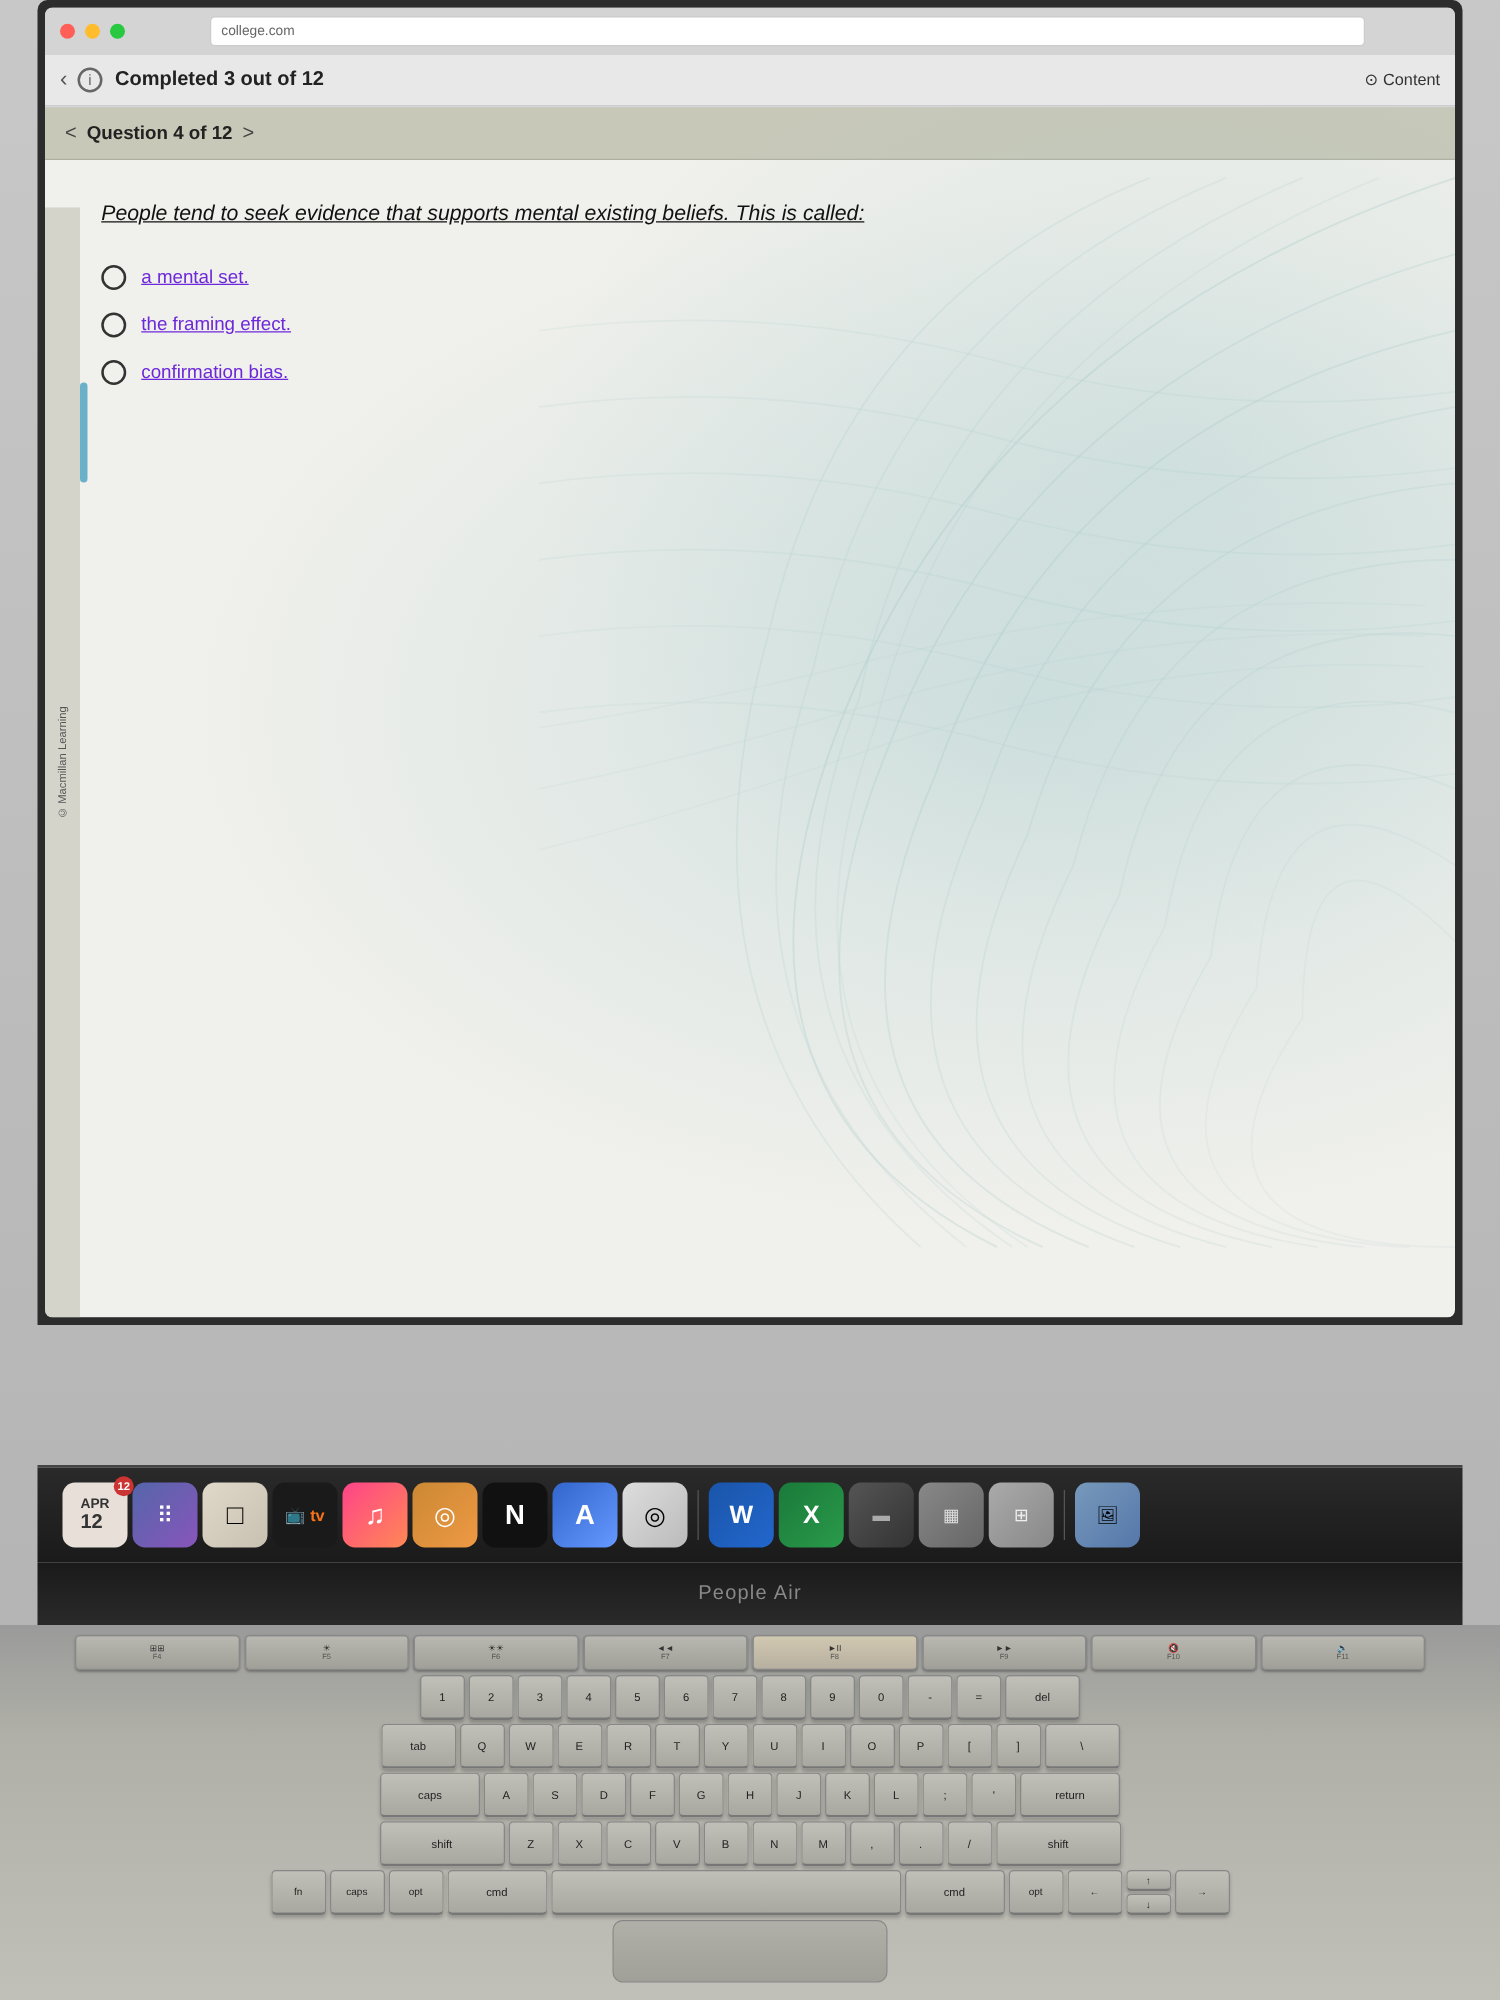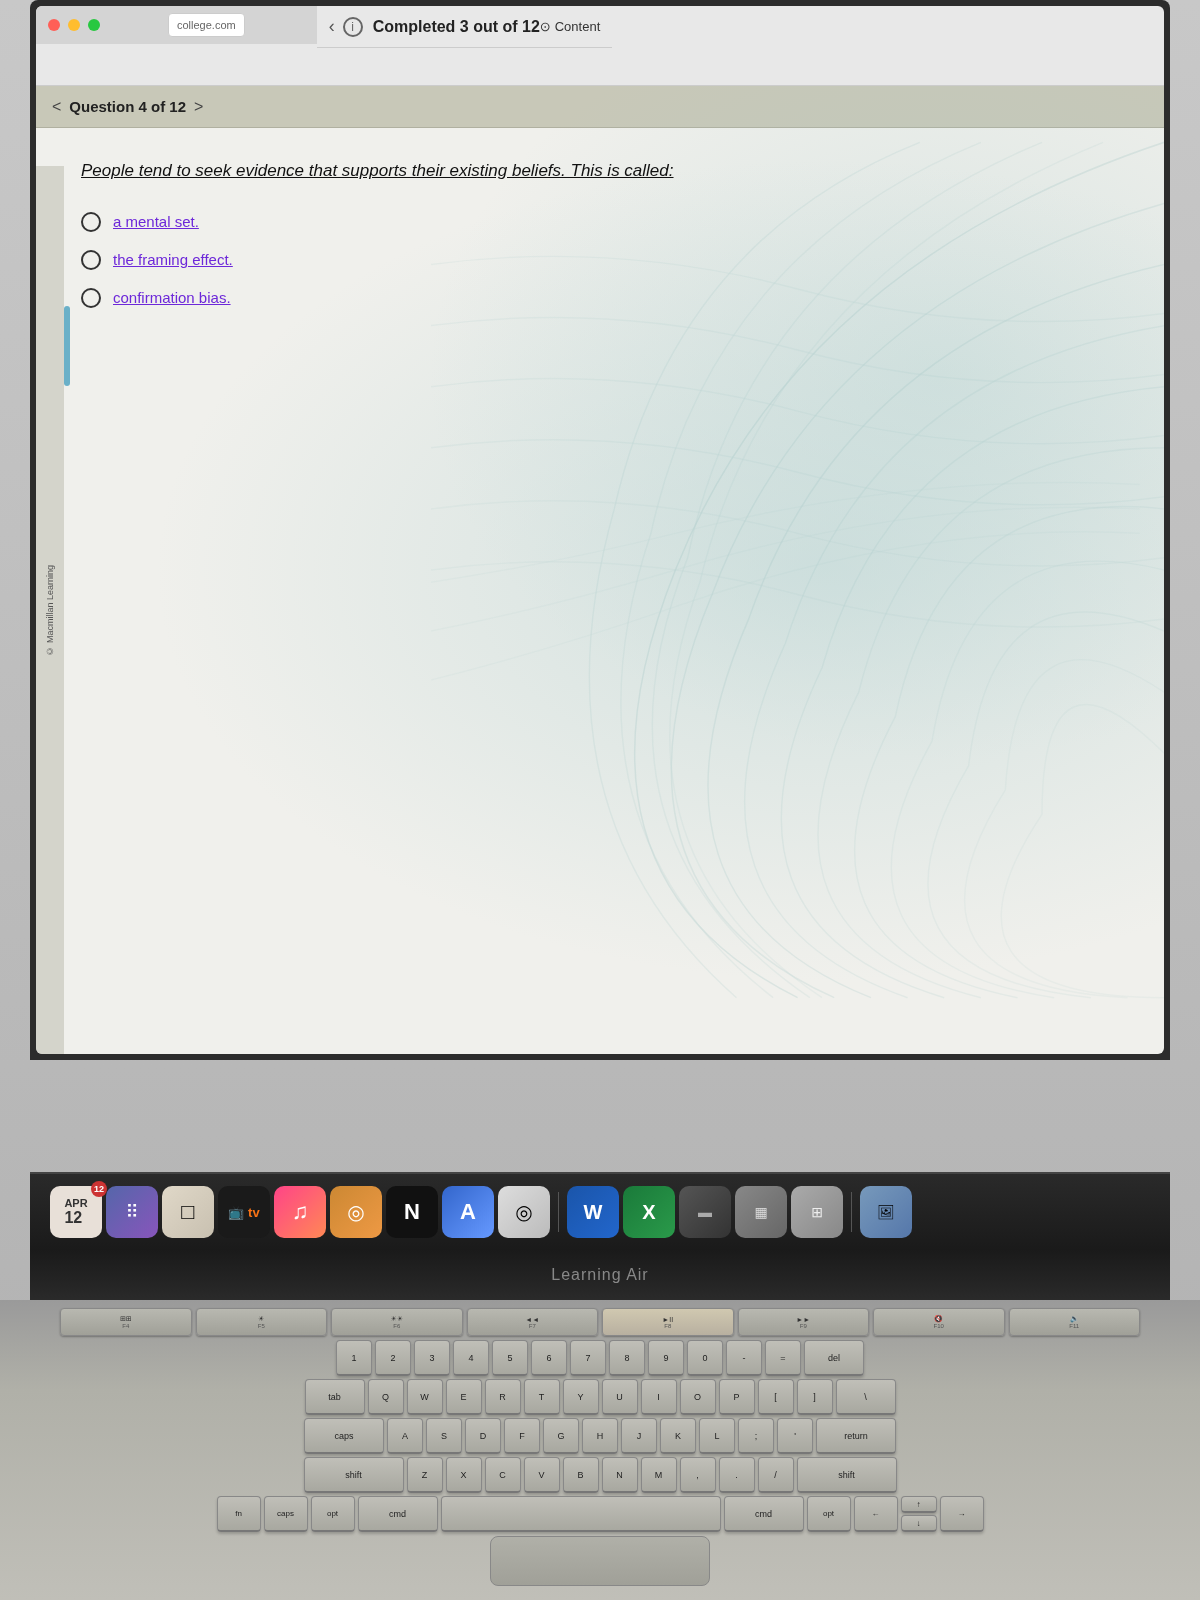--- a/index.html
+++ b/index.html
@@ -41,21 +41,21 @@
       border-radius: 6px;
       overflow: hidden;
       position: relative;
     }
 
     
     .browser-chrome {
       background: #e8e8e8;
       height: 80px;
       display: flex;
-      flex-direction: row;
+      flex-direction: column;
       border-bottom: 1px solid #ccc;
     }
 
     .browser-top-bar {
       height: 38px;
       background: #d4d4d4;
       display: flex;
       align-items: center;
       padding: 0 12px;
       gap: 8px;
@@ -487,21 +487,21 @@
           <span class="nav-arrow">&lt;</span>
           <span class="question-label">Question 4 of 12</span>
           <span class="nav-arrow">&gt;</span>
         </div>
 
         <div class="side-label">
           <span class="copyright-text">© Macmillan Learning</span>
         </div>
 
         <div class="question-content">
-          <p class="question-text">People tend to seek evidence that supports their existing beliefs. This is called:</p>
+          <p class="question-text">People tend to seek evidence that supports mental existing beliefs. This is called:</p>
 
           <div class="answer-option">
             <div class="radio-circle"></div>
             <span class="answer-text">a mental set.</span>
           </div>
 
           <div class="answer-option">
             <div class="radio-circle"></div>
             <span class="answer-text">the framing effect.</span>
           </div>
@@ -580,21 +580,21 @@
     </div>
 
     <div class="dock-separator"></div>
 
     <div class="dock-app" style="background: linear-gradient(135deg, #7799bb, #5577aa);">
       <span style="font-size:14px;">🖼</span>
     </div>
   </div>
 
   <div class="macbook-label-area">
-    <span class="macbook-label">Learning Air</span>
+    <span class="macbook-label">People Air</span>
   </div>
 
   <div class="keyboard-area">
 
     <div class="fn-row">
       <div class="fn-key">
         <span>⊞⊞</span>
         <span class="fn-key-label-sm">F4</span>
       </div>
       <div class="fn-key">

